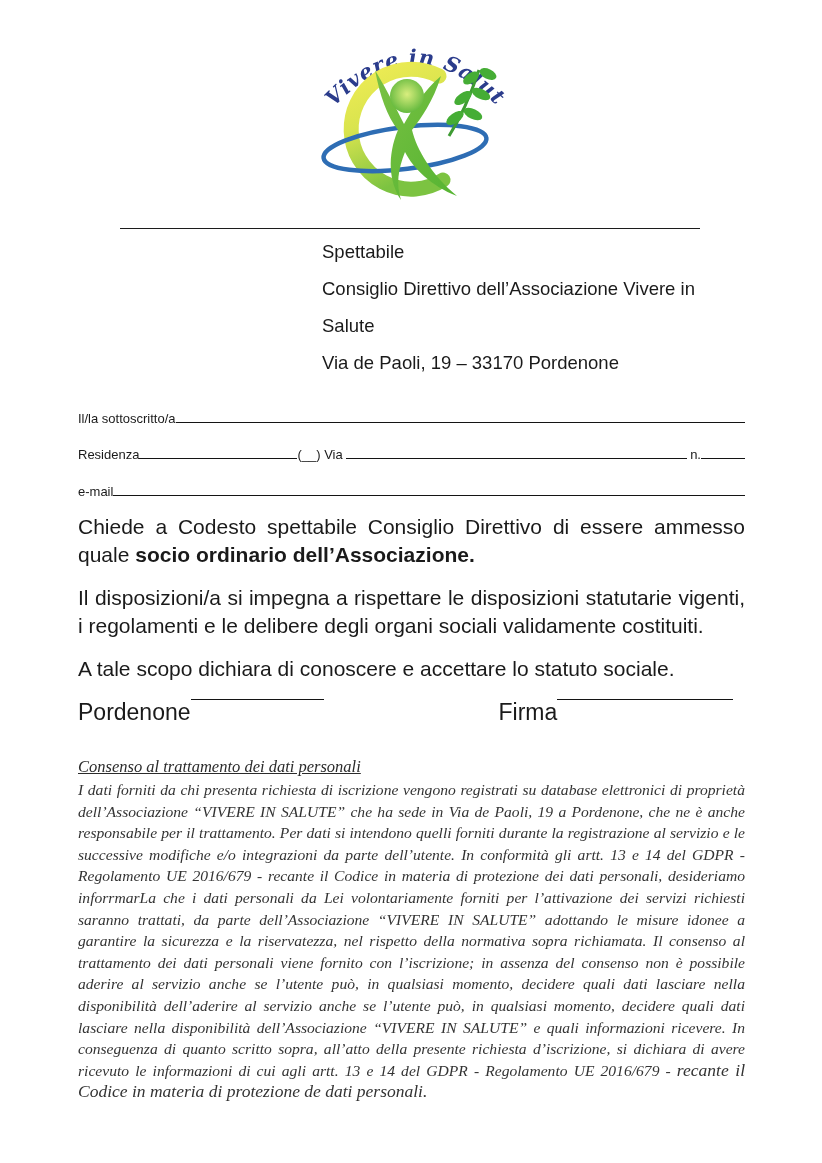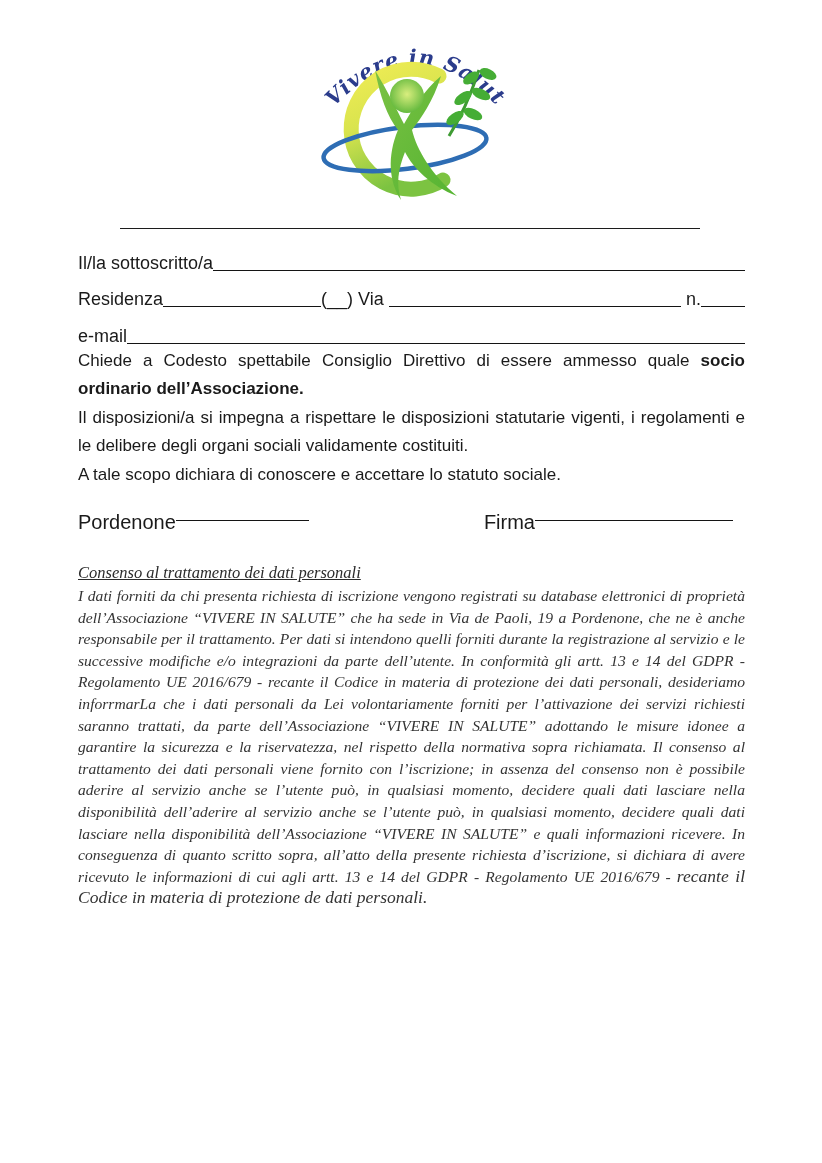--- a/index.html
+++ b/index.html
@@ -21,34 +21,34 @@
   .top-rule {
     margin:10px 45px 0 42px;
     border-bottom:1.6px solid #1c1c1c;
     height:1px;
   }
   
   .recipient { padding-left:244px; margin-top:4px; }
   .recipient div { font-size:18.5px; line-height:37px; }
   
   .frows { margin-top:8px; }
-  .frow { display:flex; align-items:flex-end; height:36.5px; font-size:18px; }
+  .frow { display:flex; align-items:flex-end; height:36.5px; font-size:13px; }
   .frow span.lbl { white-space:pre; }
   .bl {
     border-bottom:1.6px solid #141414;
     margin-bottom:3px;
     height:1px;
   }
   .grow { flex:1 1 auto; }
   
-  .para { font-size:17px; line-height:28.5px; text-align:justify; }
+  .para { font-size:21px; line-height:28.5px; margin-top:14px; text-align:justify; }
   .para.nojust { text-align:left; }
   .bold { font-weight:bold; }
   
-  .sigrow { display:flex; align-items:center; height:34px; font-size:20px; margin-top:16px; }
+  .sigrow { display:flex; align-items:flex-start; height:34px; font-size:23px; margin-top:16px; }
   
   .consent-title {
     margin-top:24px;
     font-family:"Liberation Serif", serif;
     font-style:italic;
     font-size:16.5px;
     color:#2b2b2b;
     text-decoration:underline;
   }
   .consent-body {
@@ -112,20 +112,25 @@
         <ellipse cx="166" cy="80" rx="10" ry="5" fill="#45AD35" transform="rotate(-35 166 80)"></ellipse>
         <ellipse cx="184" cy="76" rx="10" ry="5" fill="#45AD35" transform="rotate(25 184 76)"></ellipse>
         <ellipse cx="174" cy="60" rx="9" ry="5" fill="#45AD35" transform="rotate(-35 174 60)"></ellipse>
         <ellipse cx="191" cy="56" rx="9" ry="5" fill="#45AD35" transform="rotate(25 191 56)"></ellipse>
       </g>
     </svg>
   </div>
 
   <div class="top-rule"></div>
 
+  <div class="recipient">
+    <div>Spettabile</div>
+    <div>Consiglio Direttivo dell’Associazione Vivere in Salute</div>
+    <div>Via de Paoli, 19 – 33170 Pordenone</div>
+  </div>
 
   <div class="frows">
     <div class="frow">
       <span class="lbl">Il/la sottoscritto/a</span>
       <span class="bl grow"></span>
     </div>
     <div class="frow">
       <span class="lbl">Residenza</span>
       <span class="bl" style="width:158px"></span>
       <span class="lbl">(__) Via </span>

